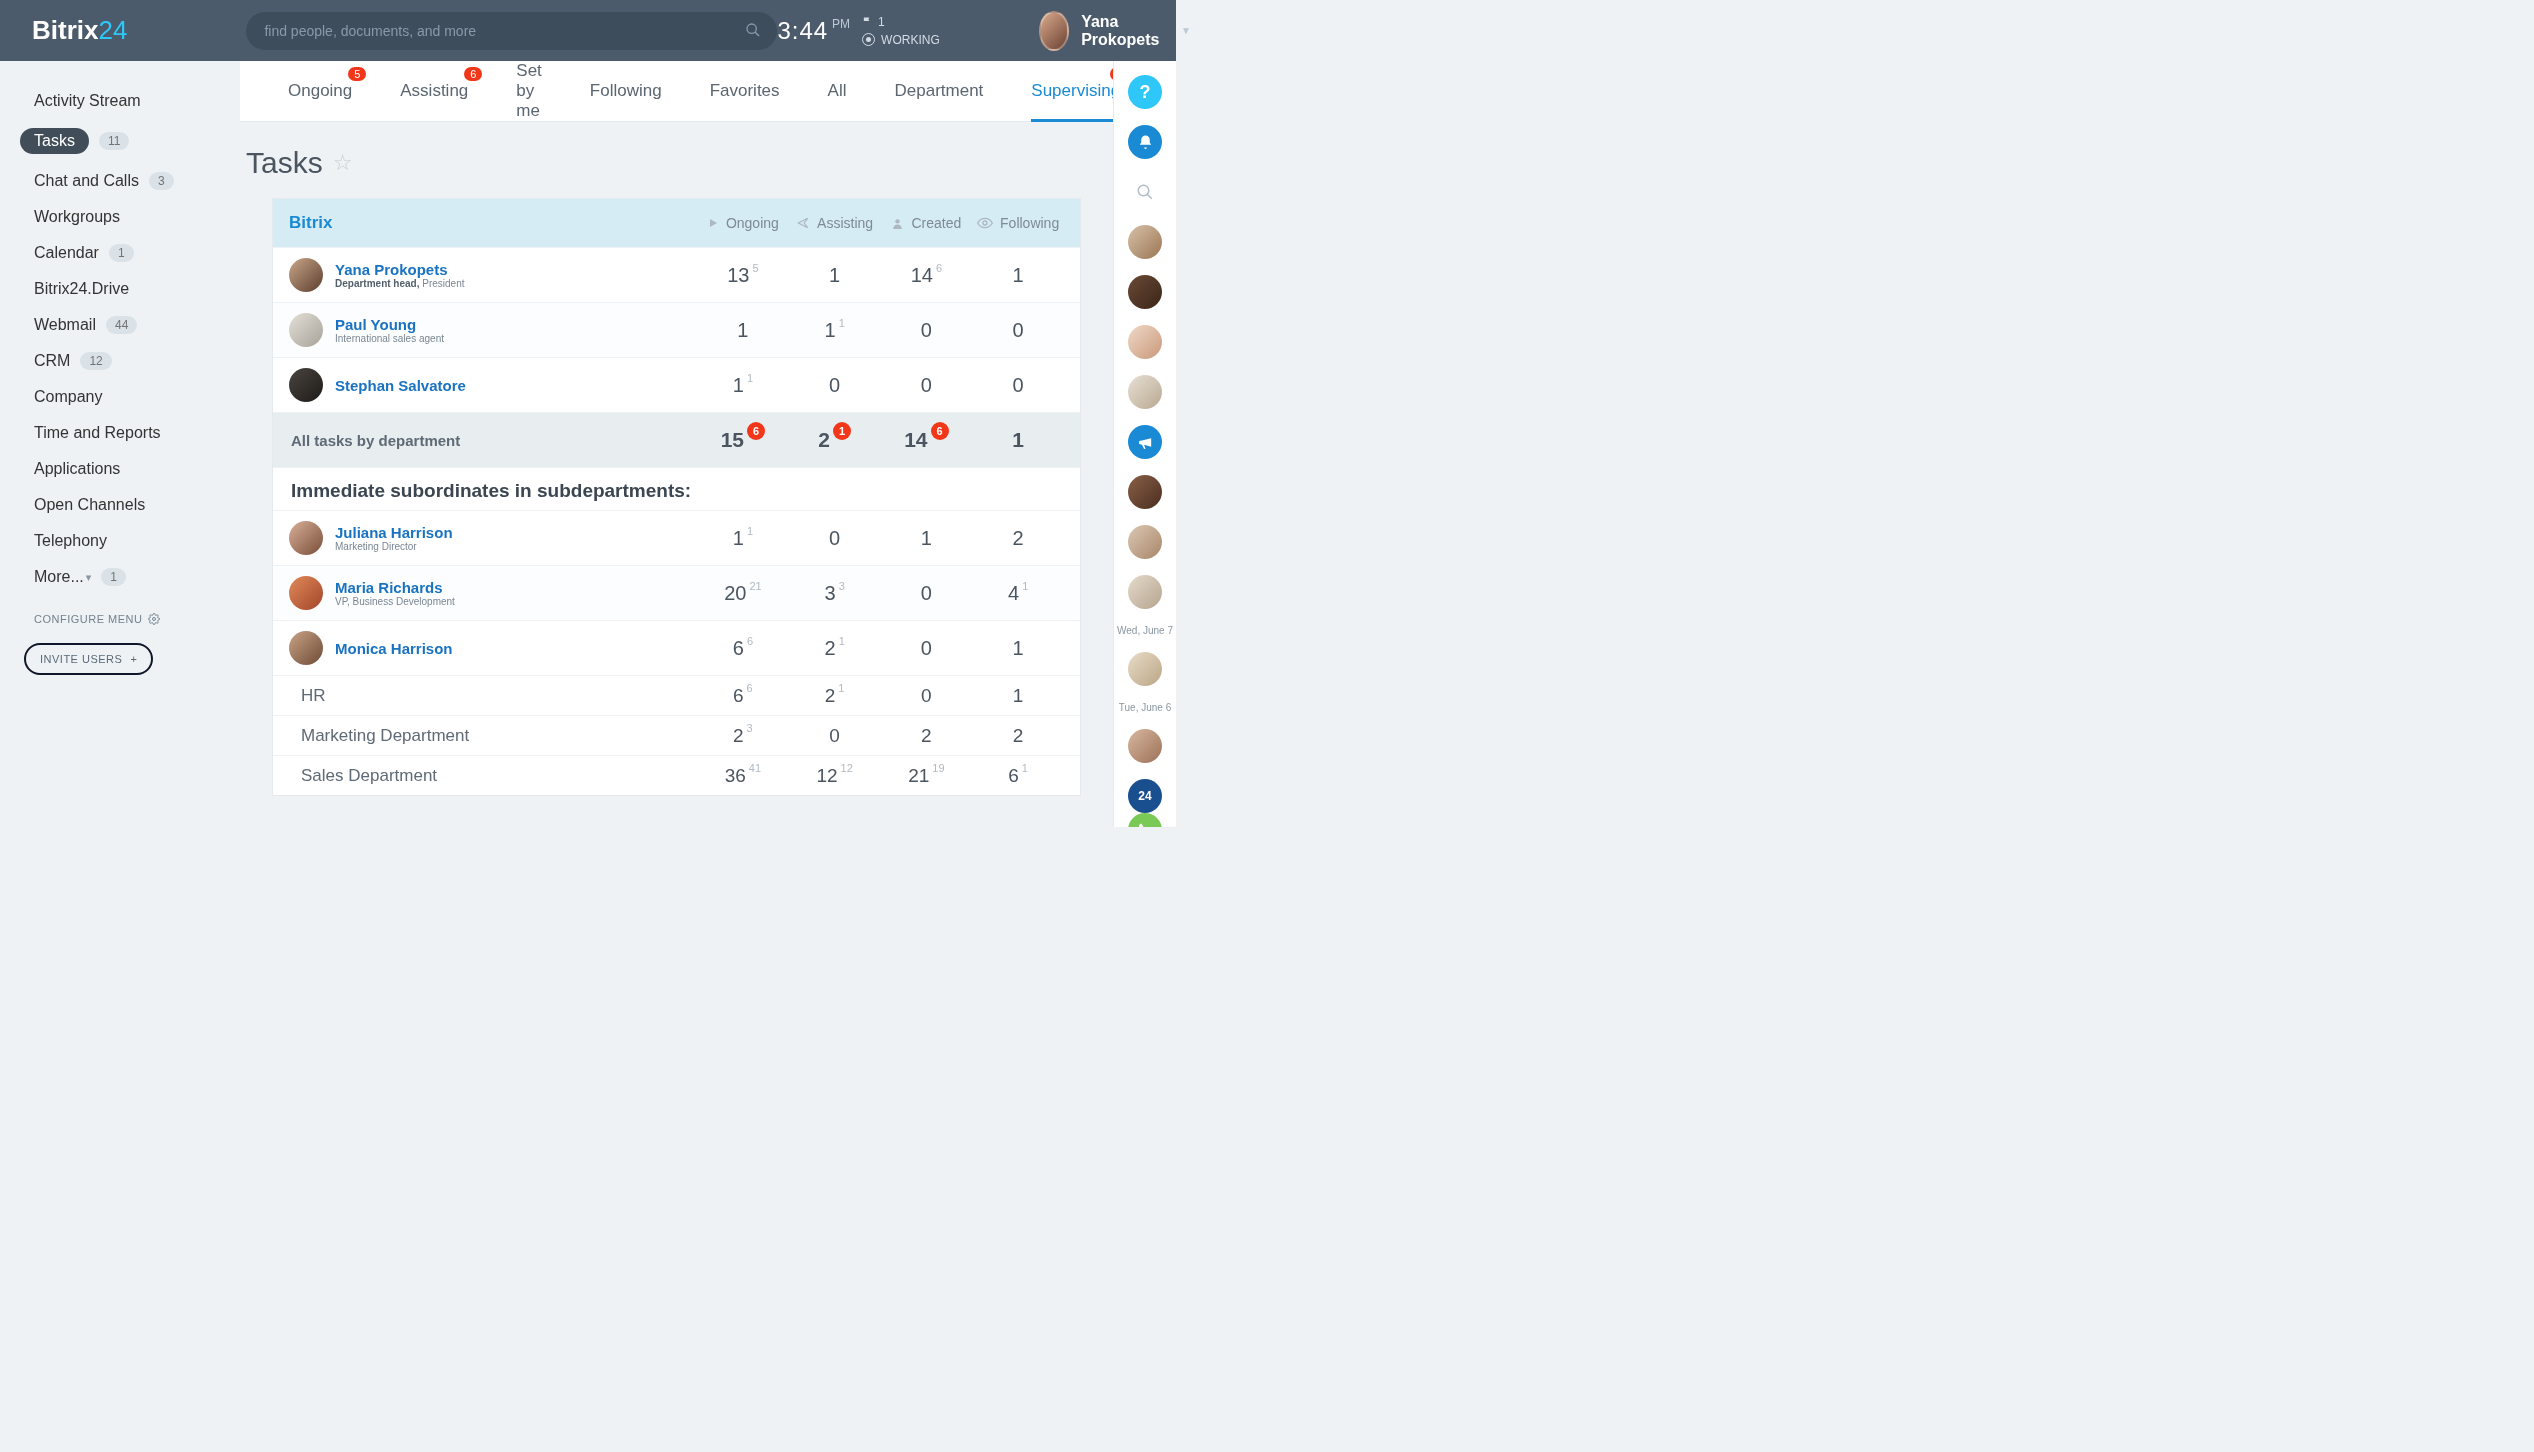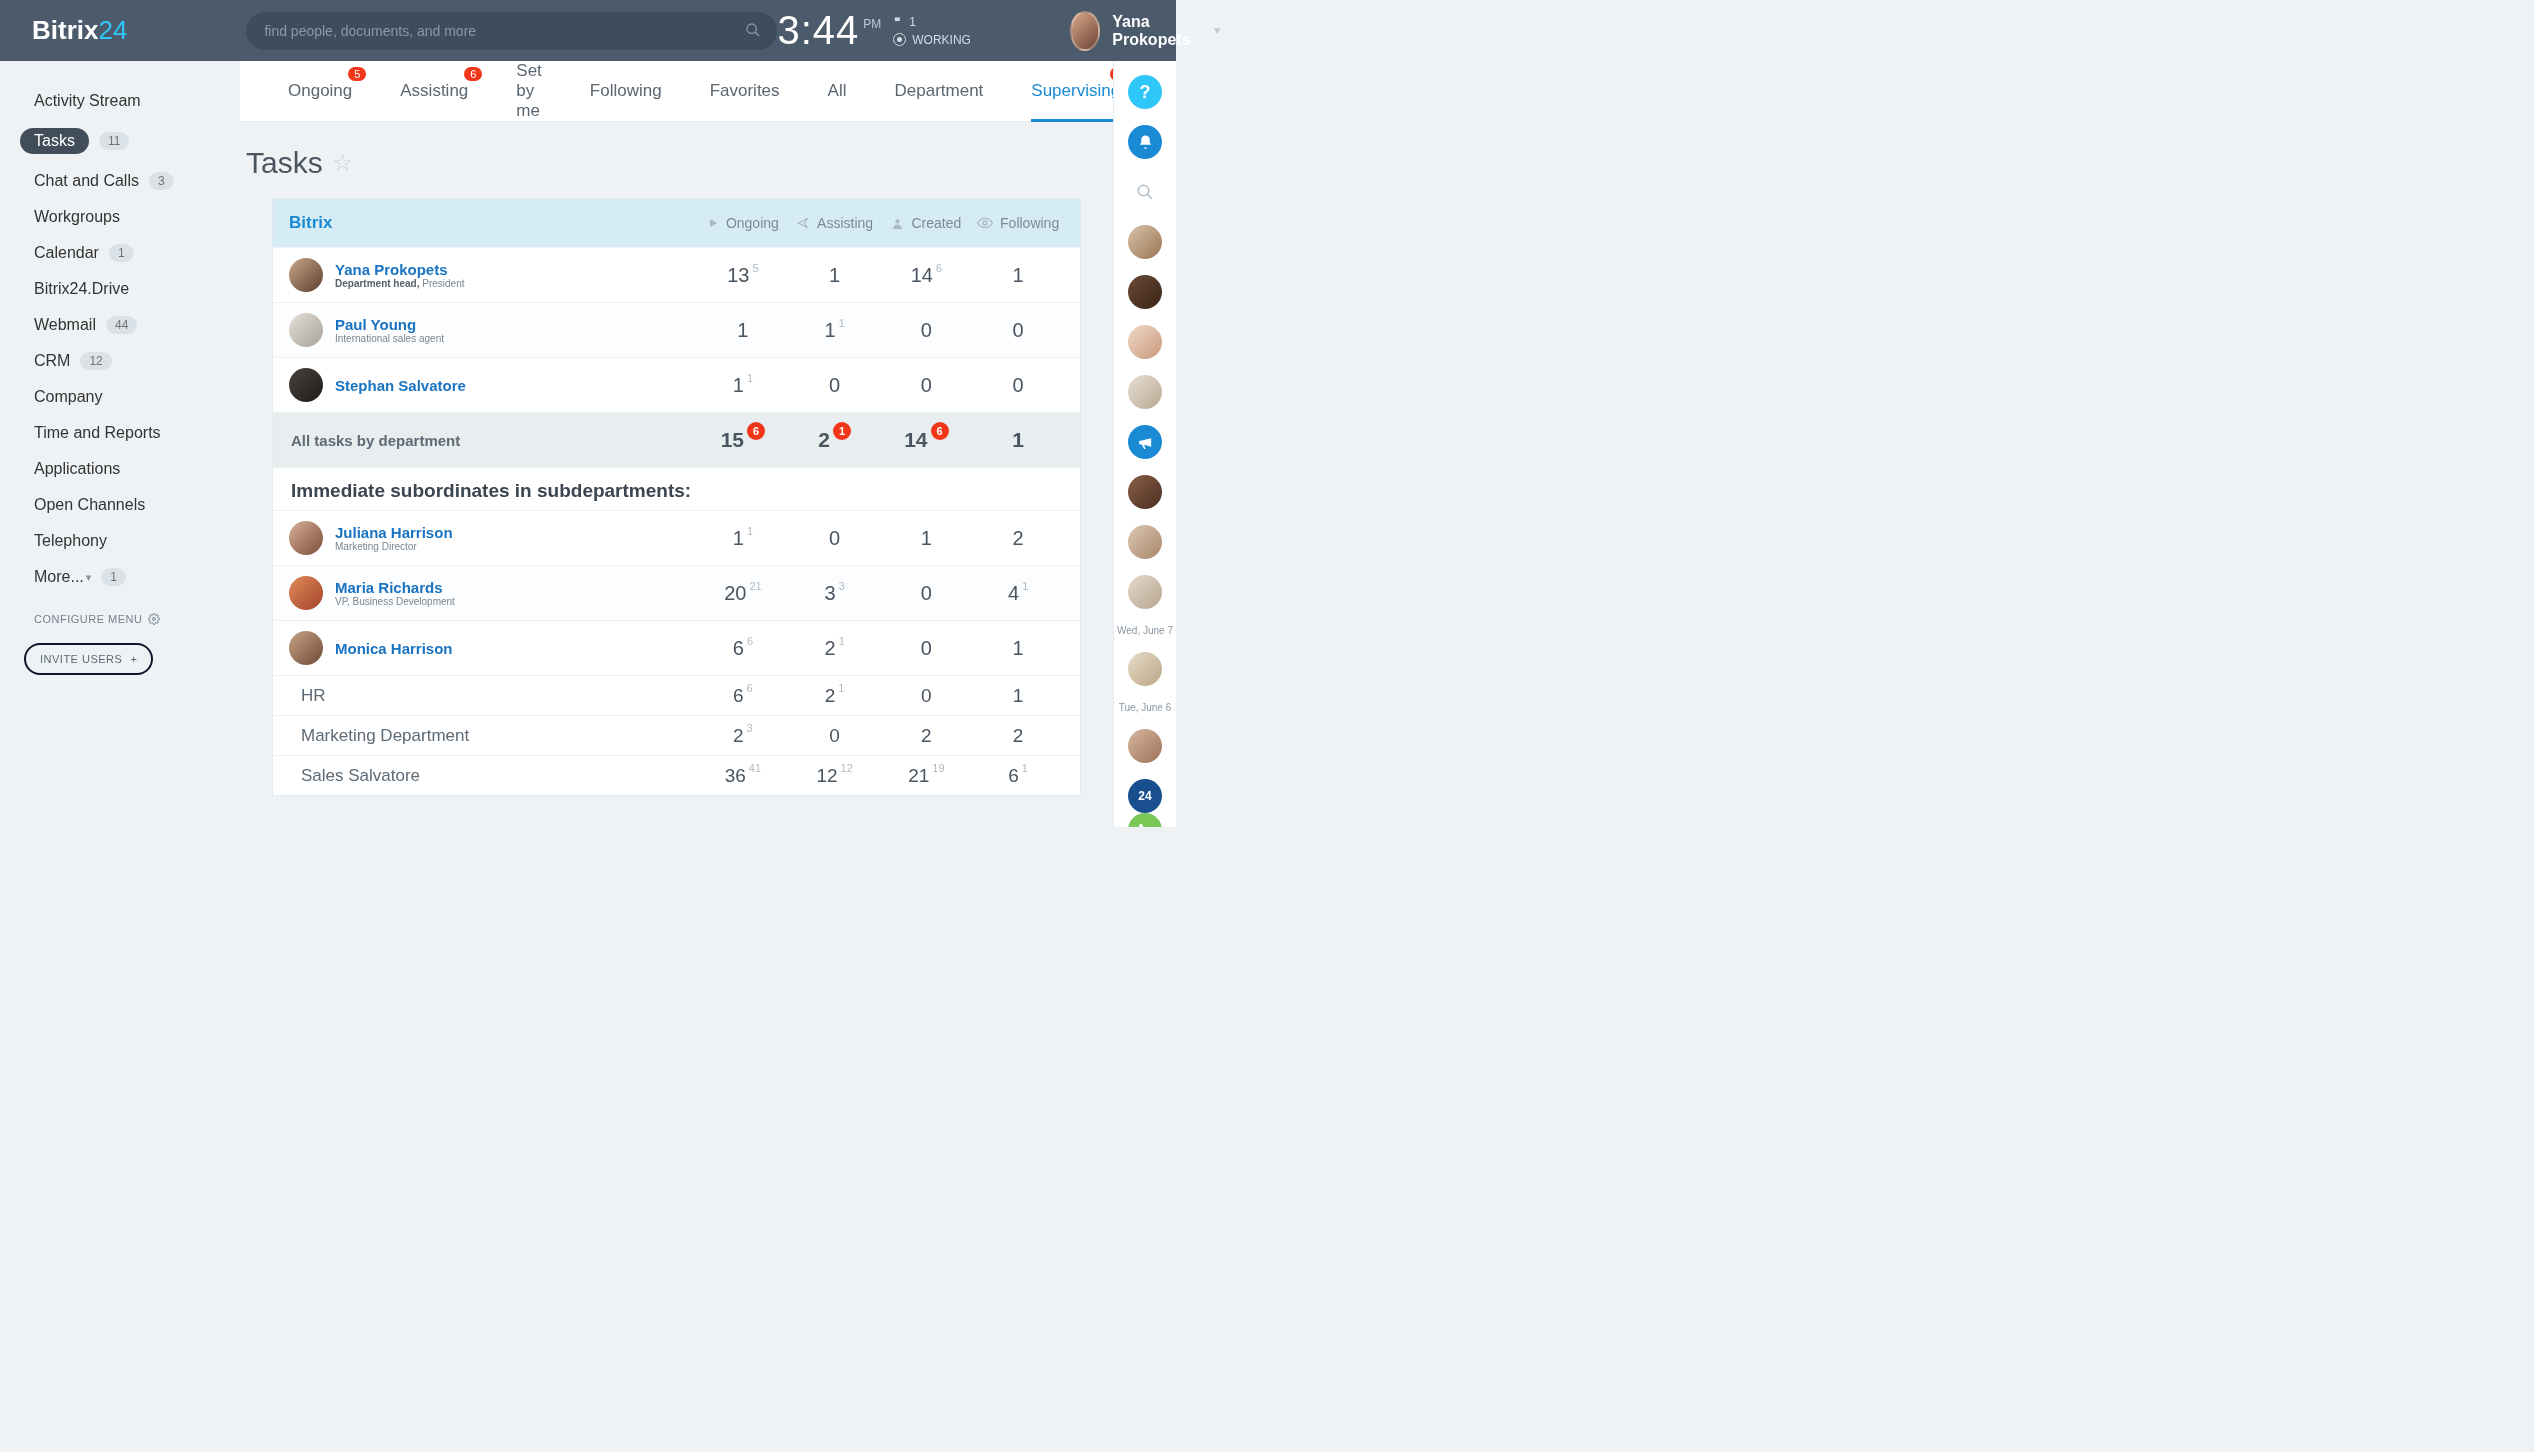--- a/index.html
+++ b/index.html
@@ -8,21 +8,21 @@
 .topbar { grid-column: 1 / 4; background: #4c5b6b; display: flex; align-items: center; padding: 0 18px; color: #fff; }
 .burger { width: 22px; height: 18px; margin-right: 14px; cursor: pointer; }
 .burger div { height: 3px; background: #a3b1c1; margin-bottom: 4px; border-radius: 1px; }
 .logo { font-size: 26px; font-weight: 600; color: #fff; }
 .logo .b24 { color: #2fc7f7; font-weight: 500; }
 .search-wrap { margin-left: 119px; position: relative; }
 .search { width: 531px; height: 38px; border-radius: 19px; border: none; background: #3e4d5c; color: #fff; padding: 0 44px 0 18px; font-size: 14px; }
 .search::placeholder { color: #8a99aa; }
 .search-icon { position: absolute; right: 16px; top: 10px; color: #8a99aa; }
 .clock { margin-left: auto; display: flex; align-items: center; }
-.time { font-size: 40px; font-weight: 200; letter-spacing: 1px; }
+.time { font-size: 24px; font-weight: 200; letter-spacing: 1px; }
 .ampm { font-size: 12px; margin-left: 4px; margin-top: -14px; color: #bfc9d4; }
 .clock-meta { margin-left: 12px; font-size: 12px; color: #d3dbe3; }
 .flag-line { display: flex; align-items: center; gap: 5px; margin-bottom: 4px; }
 .working-line { display: flex; align-items: center; gap: 6px; }
 .record-icon { width: 13px; height: 13px; border: 1.5px solid #d3dbe3; border-radius: 50%; display: inline-flex; align-items: center; justify-content: center; }
 .record-icon::after { content: ""; width: 5px; height: 5px; background: #d3dbe3; border-radius: 50%; }
 .user-area { margin-left: 99px; display: flex; align-items: center; gap: 12px; cursor: pointer; }
 .avatar-top { width: 40px; height: 40px; border-radius: 50%; background: linear-gradient(135deg,#d9a98a,#6b4234); border: 2px solid rgba(255,255,255,0.3); }
 .user-name { font-size: 16px; font-weight: 600; }
 .caret-down { font-size: 10px; color: #bfc9d4; }
@@ -369,21 +369,21 @@
               <div class="cell"><span>1</span></div>
             </div>
             <div class="row dept">
               <div class="dept-name">Marketing Department</div>
               <div class="cell"><span>2</span><span class="sup">3</span></div>
               <div class="cell"><span>0</span></div>
               <div class="cell"><span>2</span></div>
               <div class="cell"><span>2</span></div>
             </div>
             <div class="row dept">
-              <div class="dept-name">Sales Salvatore</div>
+              <div class="dept-name">Sales Department</div>
               <div class="cell"><span>36</span><span class="sup">41</span></div>
               <div class="cell"><span>12</span><span class="sup">12</span></div>
               <div class="cell"><span>21</span><span class="sup">19</span></div>
               <div class="cell"><span>6</span><span class="sup">1</span></div>
             </div>
           </div>
       </div>
     </div>
   </div>
 

